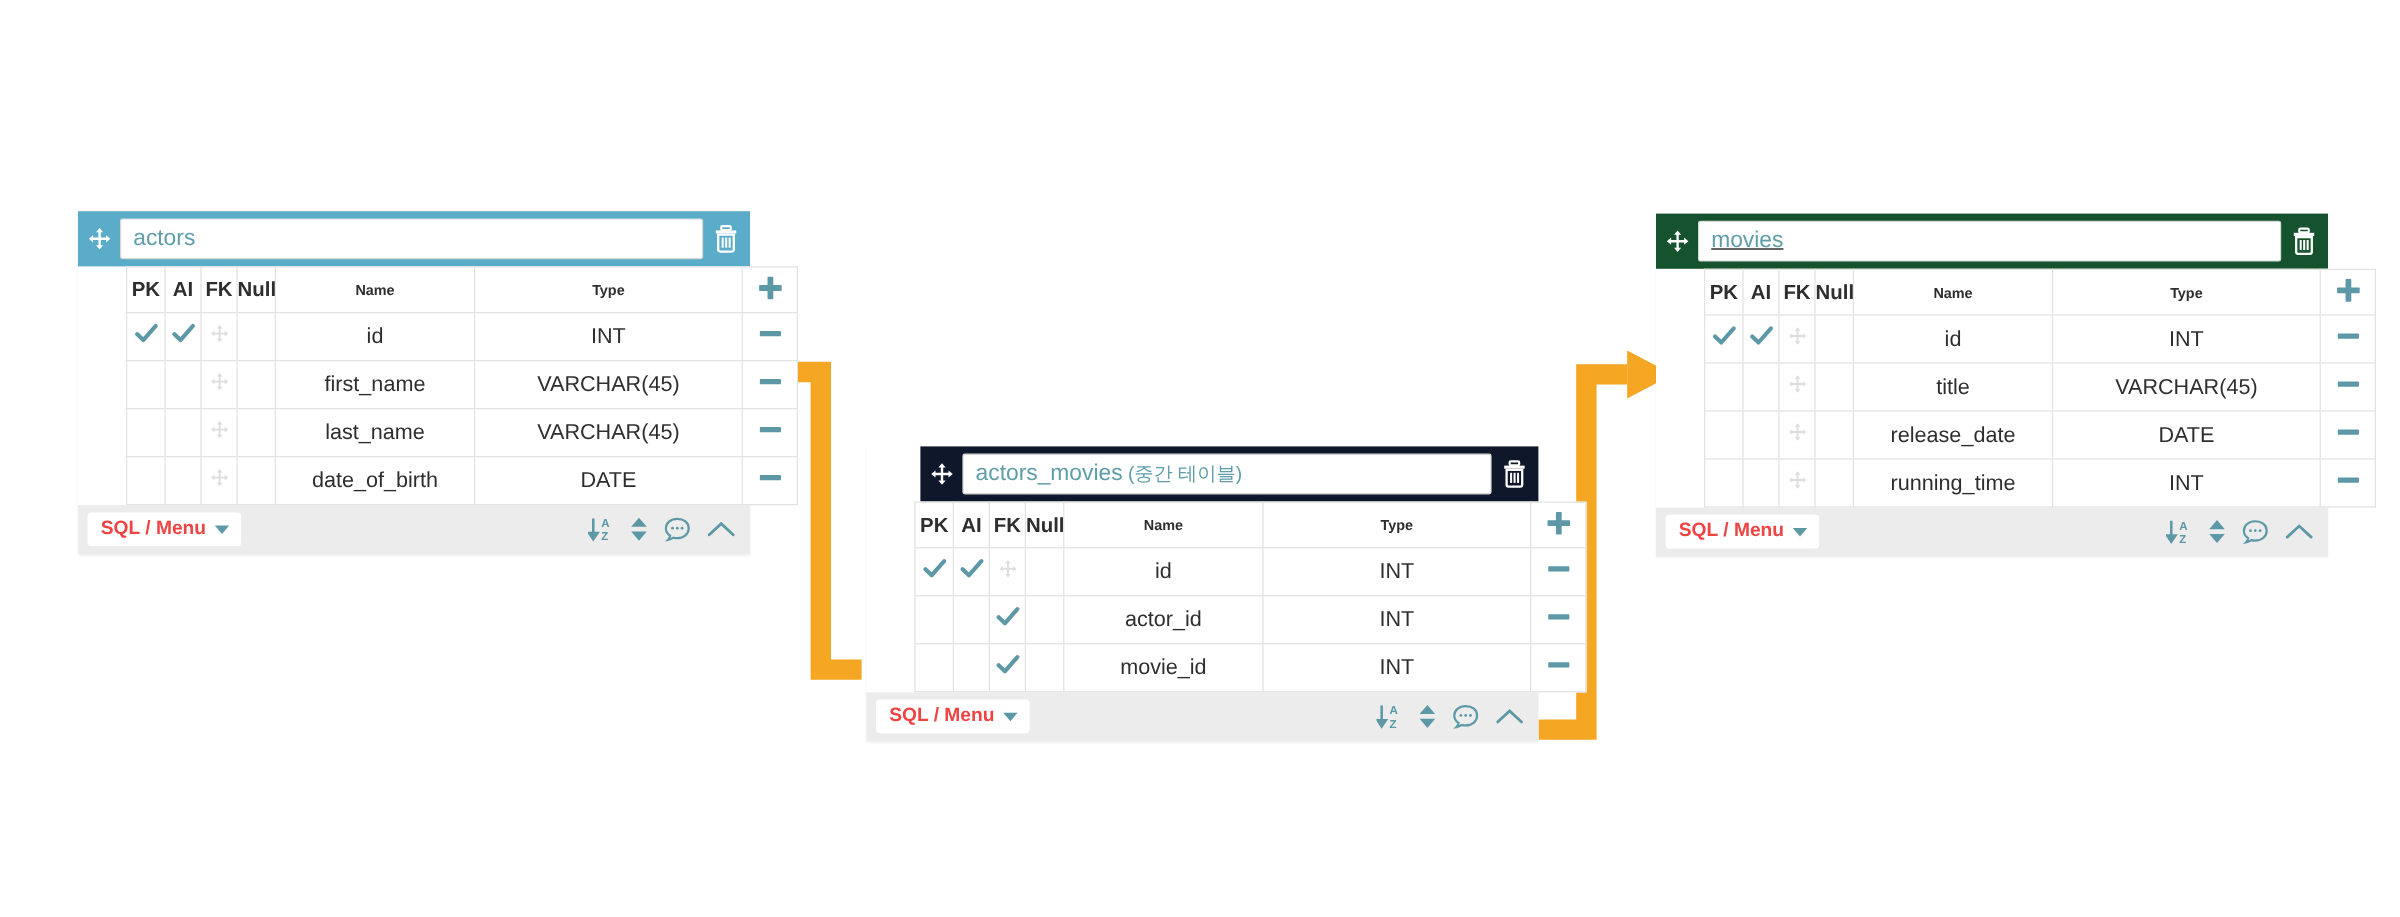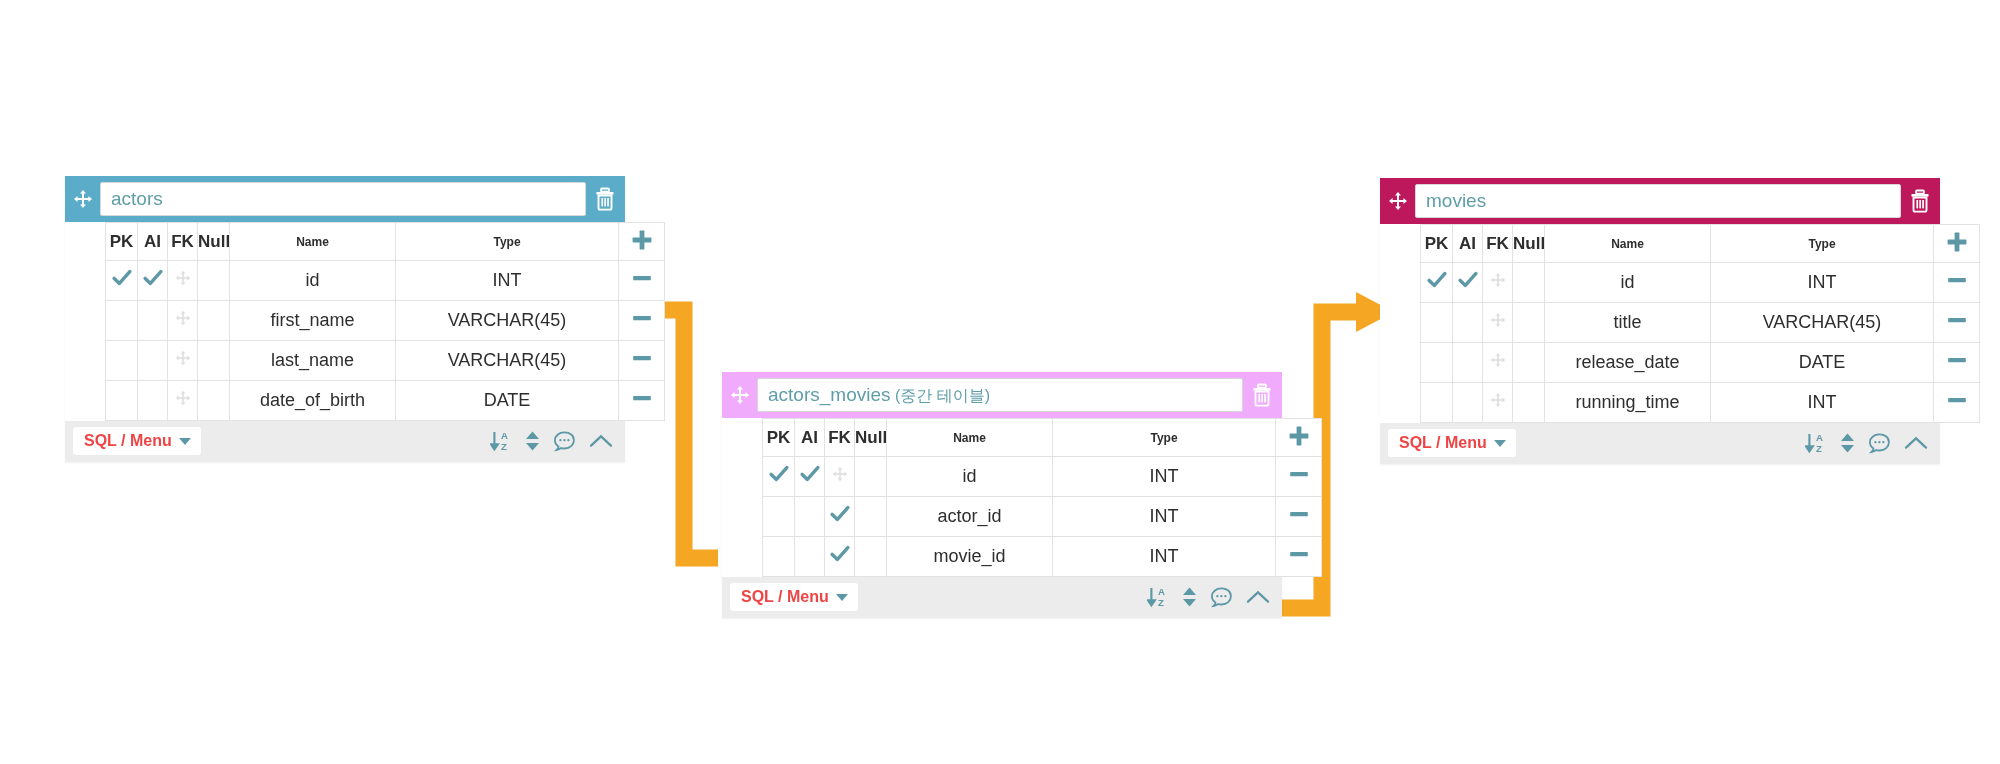--- a/index.html
+++ b/index.html
@@ -44,22 +44,22 @@
   }
 
   
   .tbl-header {
     display: flex;
     align-items: center;
     padding: 6px 8px 6px 8px;
     gap: 7px;
   }
   .tbl-header.blue  { background: #5BACC8; }
-  .tbl-header.green { background: #f0abfc; }
-  .tbl-header.red   { background: #be185d; }
+  .tbl-header.green { background: #0f172a; margin-left: 45px; }
+  .tbl-header.red   { background: #14532d; text-decoration: underline; }
 
   .move-handle {
     flex: 0 0 auto;
     width: 20px;
     height: 20px;
     display: flex;
     align-items: center;
     justify-content: center;
     cursor: move;
   }

